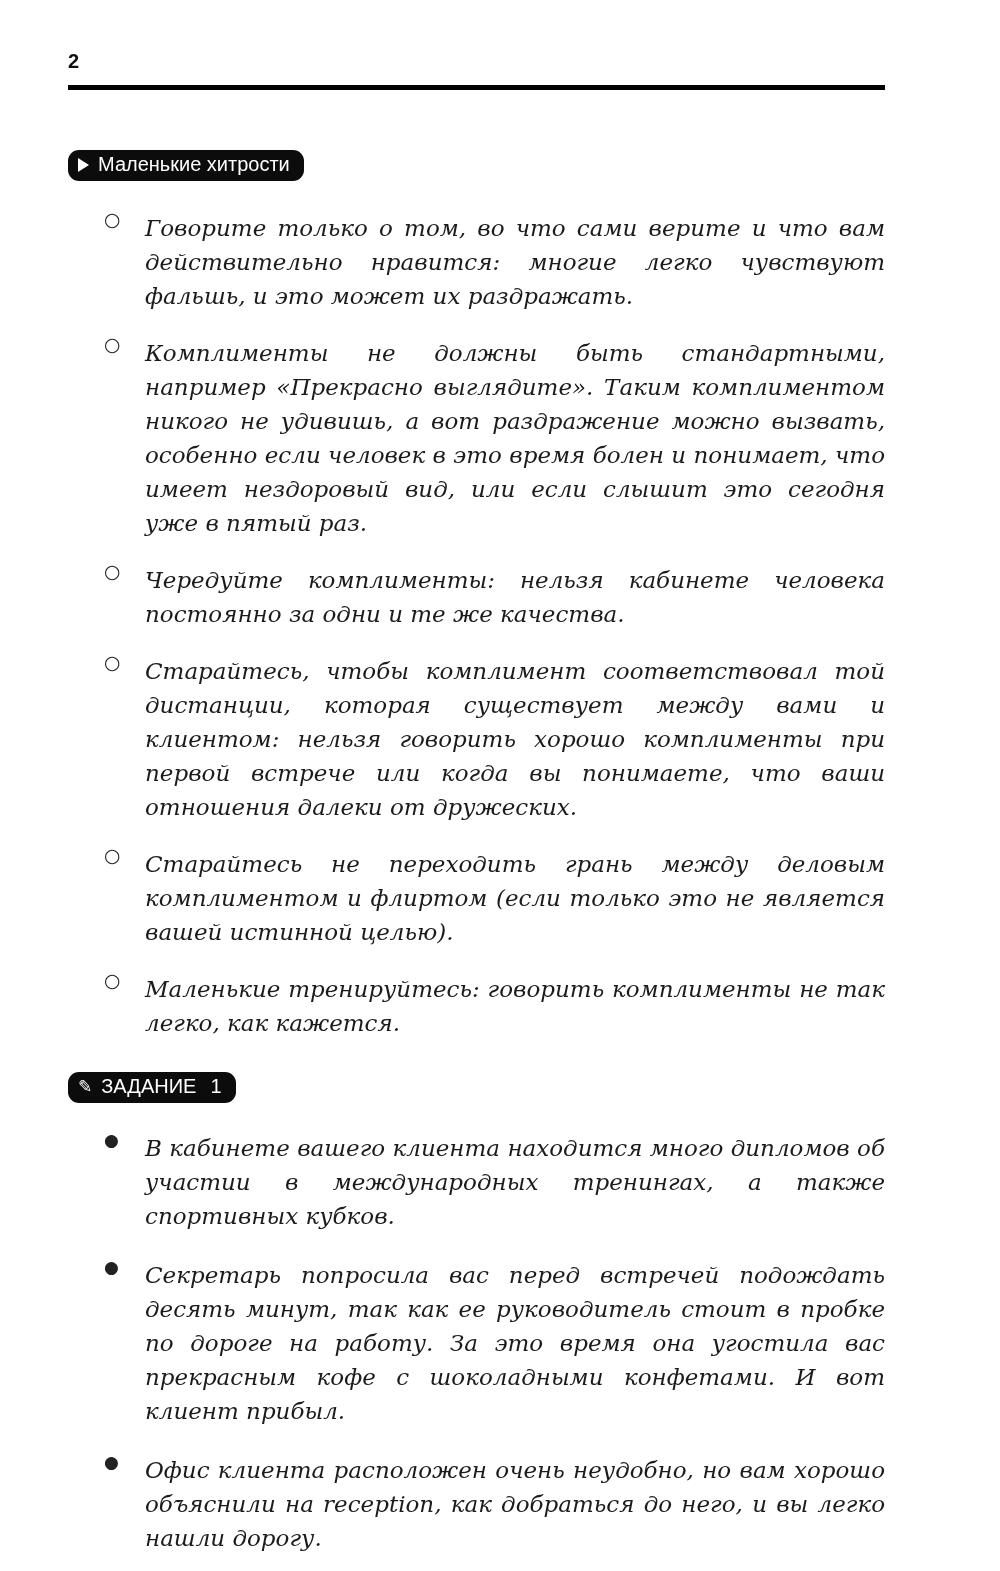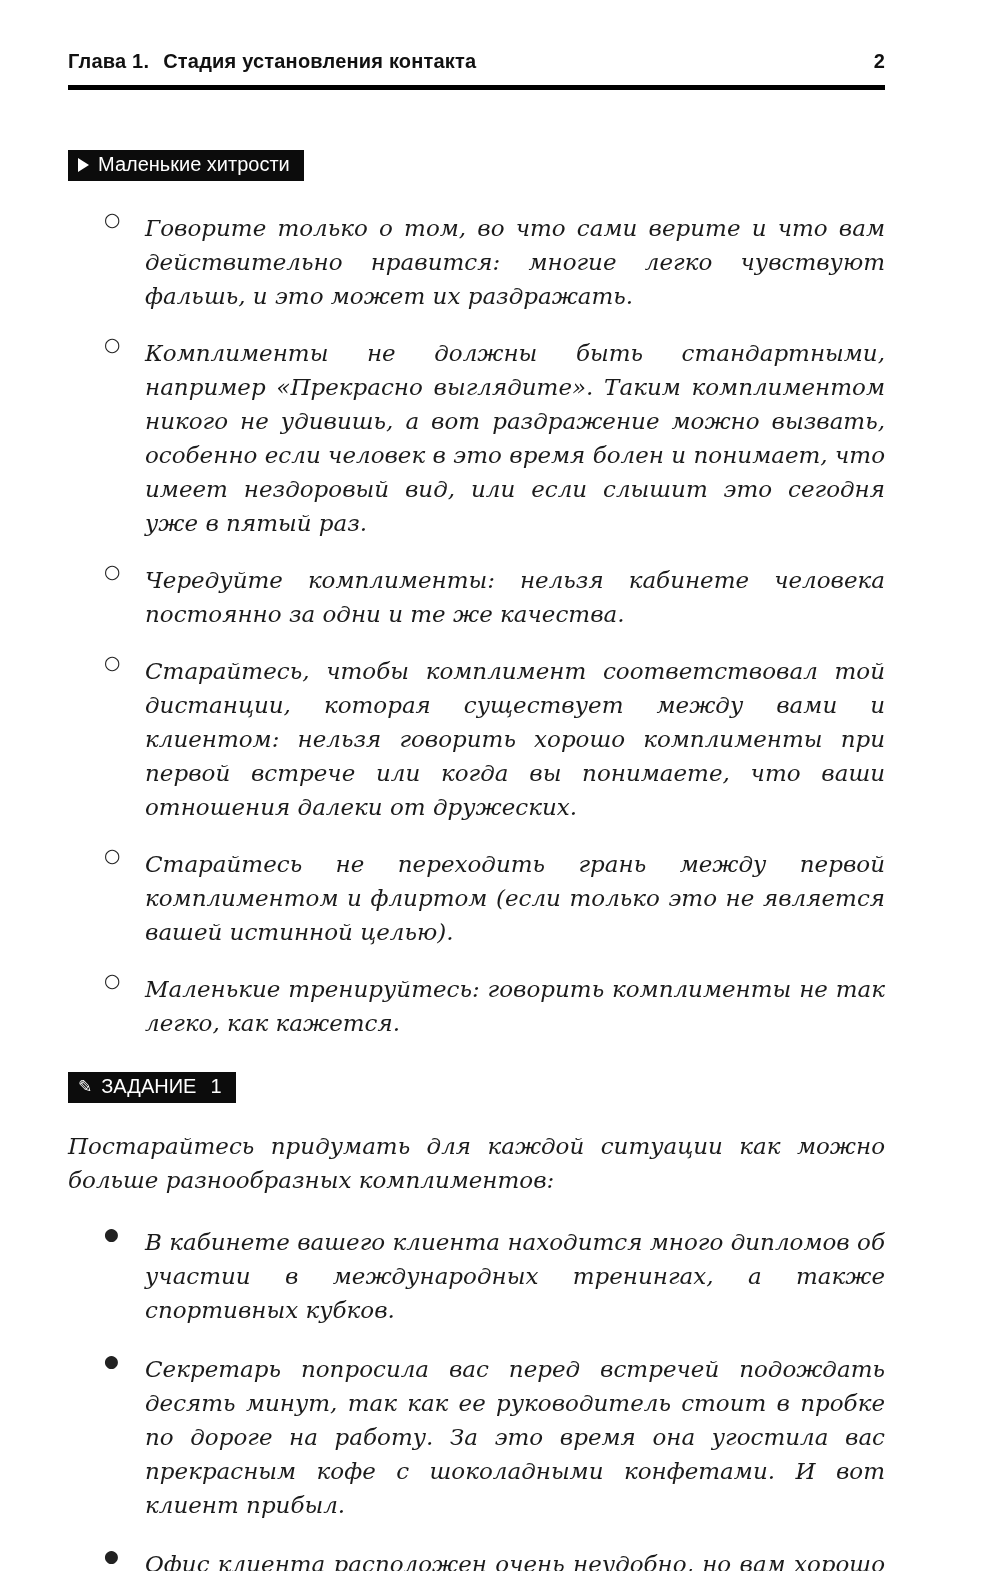--- a/index.html
+++ b/index.html
@@ -43,20 +43,21 @@
   
   .section-label {
     display: flex;
     align-items: center;
     width: max-content;
     background: #0c0c0c;
     color: #fff;
     font-family: "Liberation Sans", sans-serif;
     font-size: 20px;
     padding: 3px 14px 5px 10px;
+    border-radius: 11px;
   }
   .arrow-icon {
     display: inline-block;
     width: 0; height: 0;
     border-left: 11px solid #fff;
     border-top: 7px solid transparent;
     border-bottom: 7px solid transparent;
     margin-right: 9px;
   }
   .pencil-icon {
@@ -112,24 +113,20 @@
   }
   .task-list { margin-top: 16px; }
   .task-list .item-row { margin-bottom: 13px; }
 </style>
 </head>
 <body>
 
 <div class="page">
 
   <div class="running-head">
-    <div class="left">
-      <span>Глава 1.</span>
-      <span class="chapter-title">Стадия установления контакта</span>
-    </div>
     <span>2</span>
   </div>
   <div class="head-rule"></div>
 
   <div class="section-label tips-label">
     <span class="arrow-icon"></span>
     <span>Маленькие хитрости</span>
   </div>
 
   <div class="tip-list body-text">
@@ -144,35 +141,34 @@
     <div class="item-row">
       <span class="bullet">○</span>
       <div class="text">Чередуйте комплименты: нельзя кабинете человека постоянно за одни и те же качества.</div>
     </div>
     <div class="item-row">
       <span class="bullet">○</span>
       <div class="text">Старайтесь, чтобы комплимент соответствовал той дистанции, которая существует между вами и клиентом: нельзя говорить хорошо комплименты при первой встрече или когда вы понимаете, что ваши отношения далеки от дружеских.</div>
     </div>
     <div class="item-row">
       <span class="bullet">○</span>
-      <div class="text">Старайтесь не переходить грань между первой комплиментом и флиртом (если только это не является вашей истинной целью).</div>
+      <div class="text">Старайтесь не переходить грань между деловым комплиментом и флиртом (если только это не является вашей истинной целью).</div>
     </div>
     <div class="item-row">
       <span class="bullet">○</span>
       <div class="text">Маленькие тренируйтесь: говорить комплименты не так легко, как кажется.</div>
     </div>
   </div>
 
   <div class="section-label task-label">
     <span class="pencil-icon">✎</span>
     <span>ЗАДАНИЕ</span>
     <span class="label-number">1</span>
   </div>
 
-  <div class="task-intro body-text">Постарайтесь придумать для каждой ситуации как можно больше разнообразных комплиментов:</div>
 
   <div class="task-list body-text">
     <div class="item-row">
       <span class="bullet">●</span>
       <div class="text">В кабинете вашего клиента находится много дипломов об участии в международных тренингах, а также спортивных кубков.</div>
     </div>
     <div class="item-row">
       <span class="bullet">●</span>
       <div class="text">Секретарь попросила вас перед встречей подождать десять минут, так как ее руководитель стоит в пробке по дороге на работу. За это время она угостила вас прекрасным кофе с шоколадными конфетами. И вот клиент прибыл.</div>
     </div>

